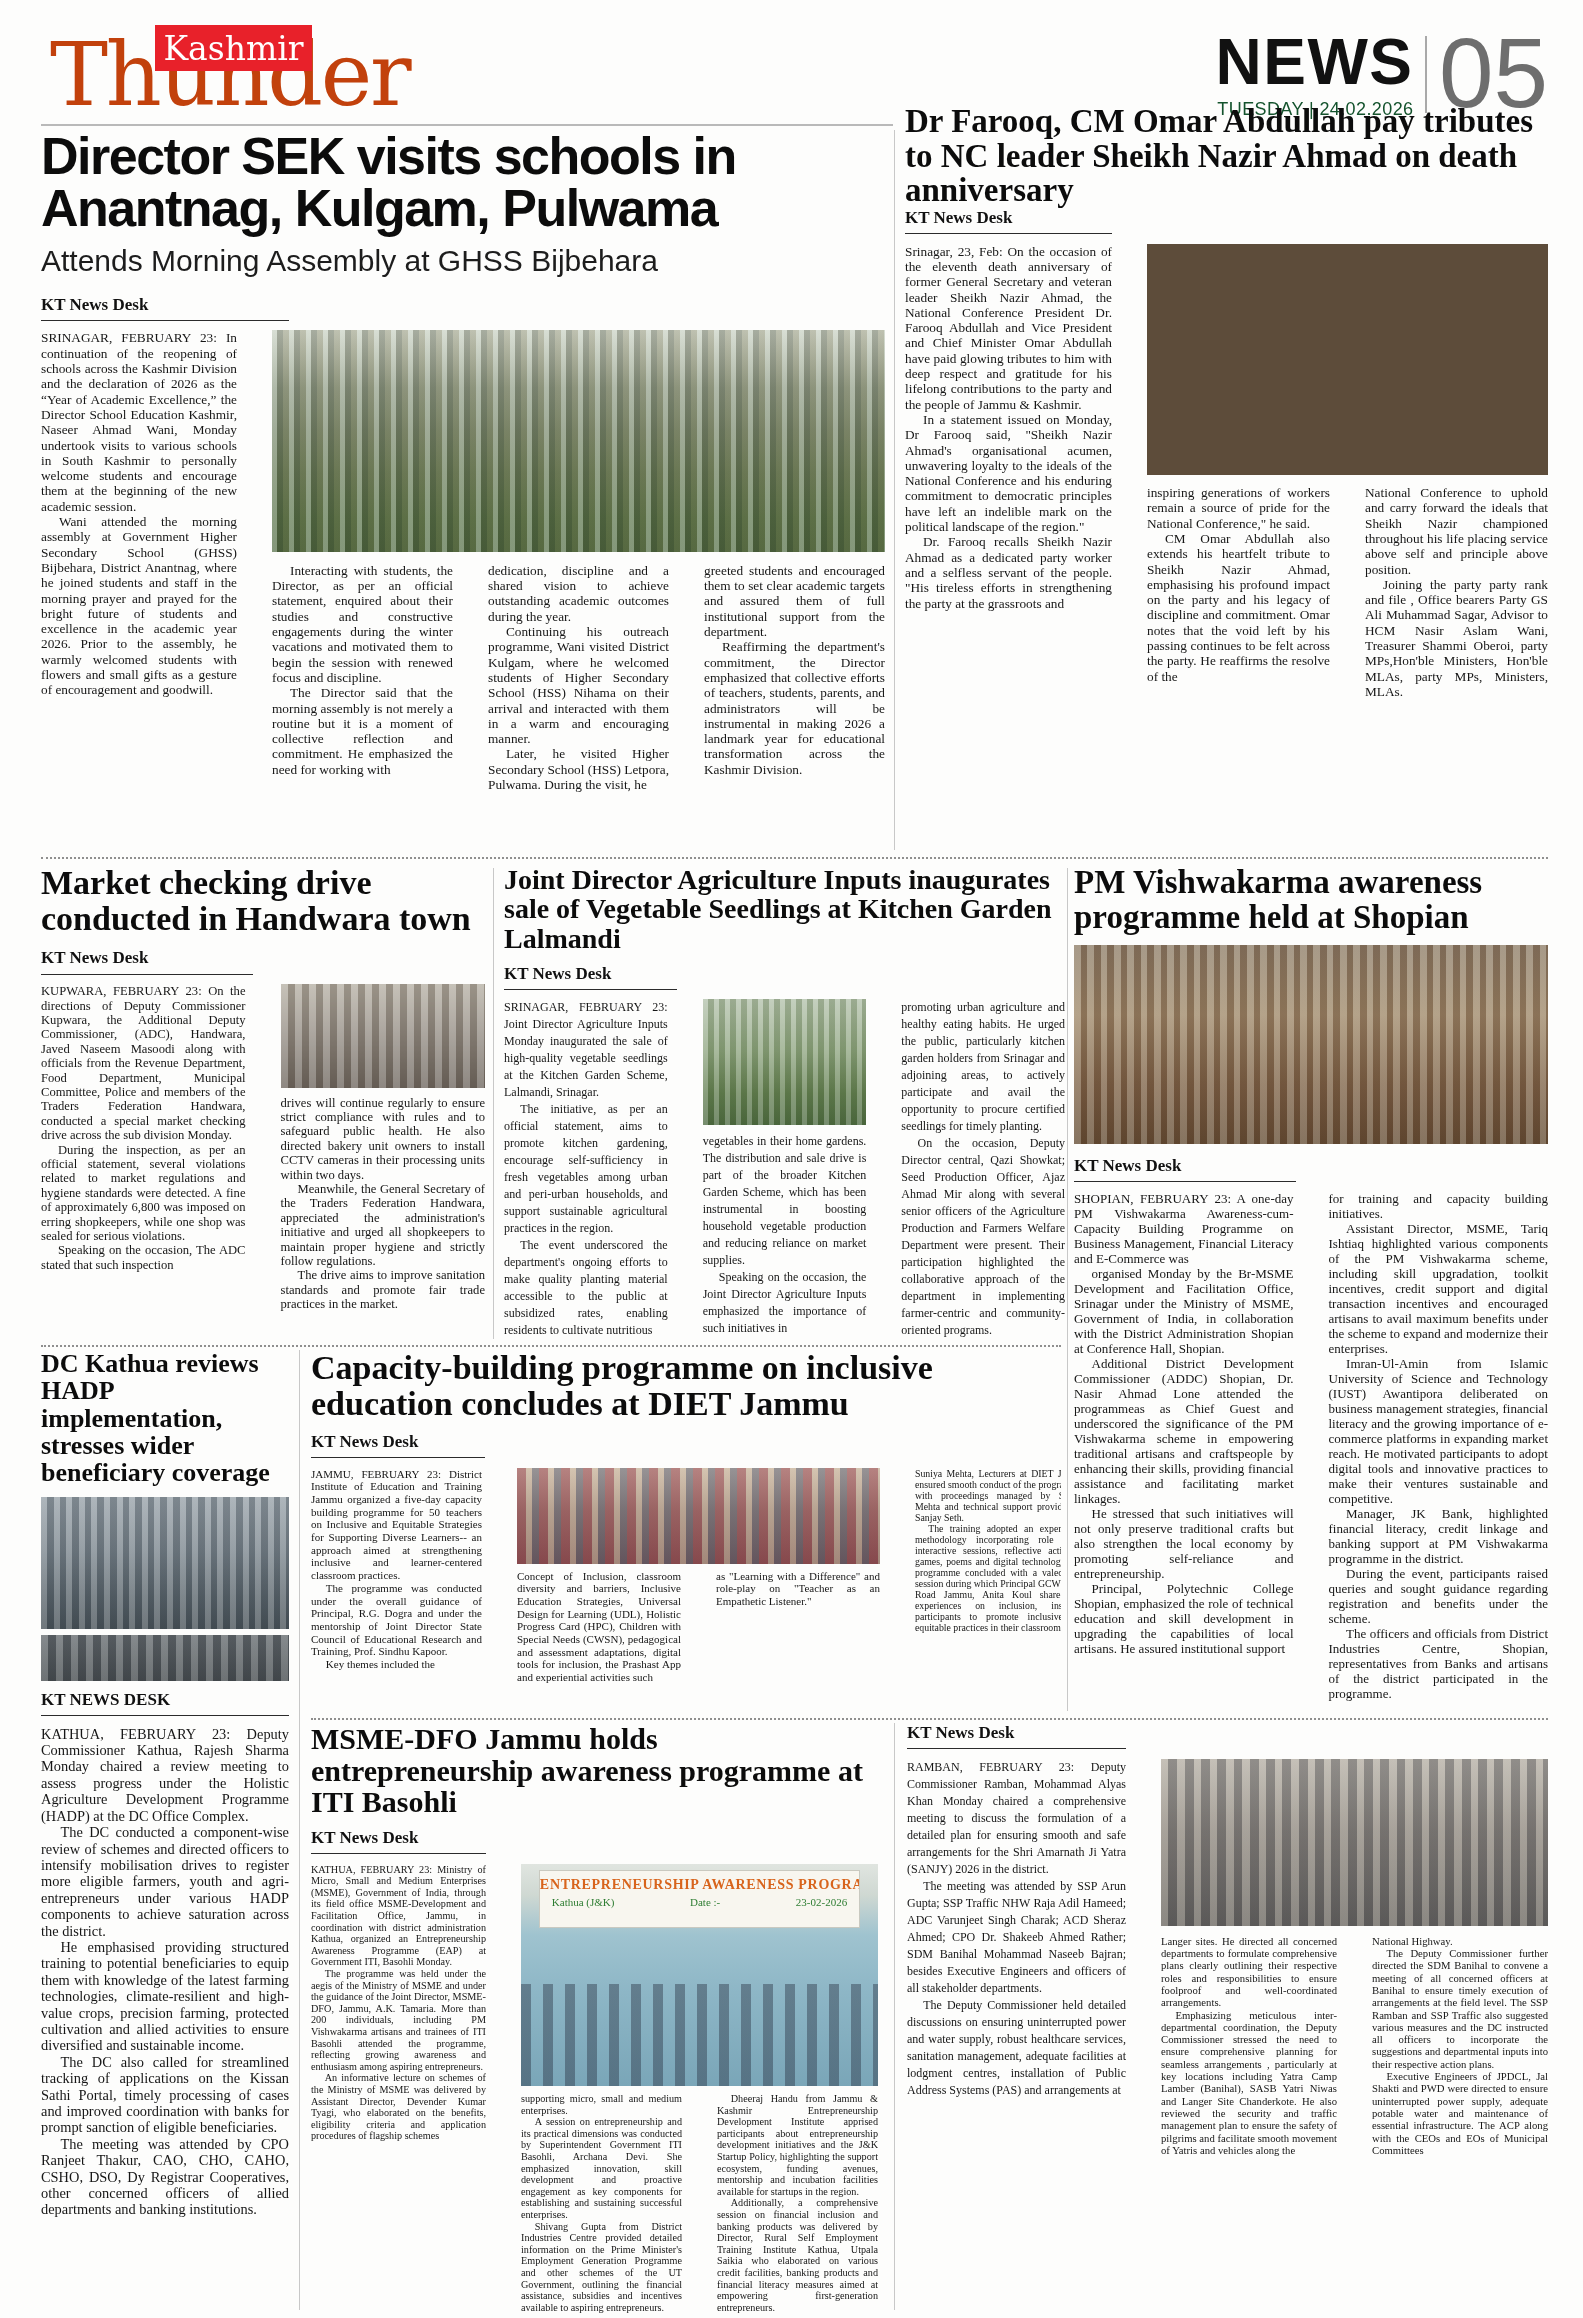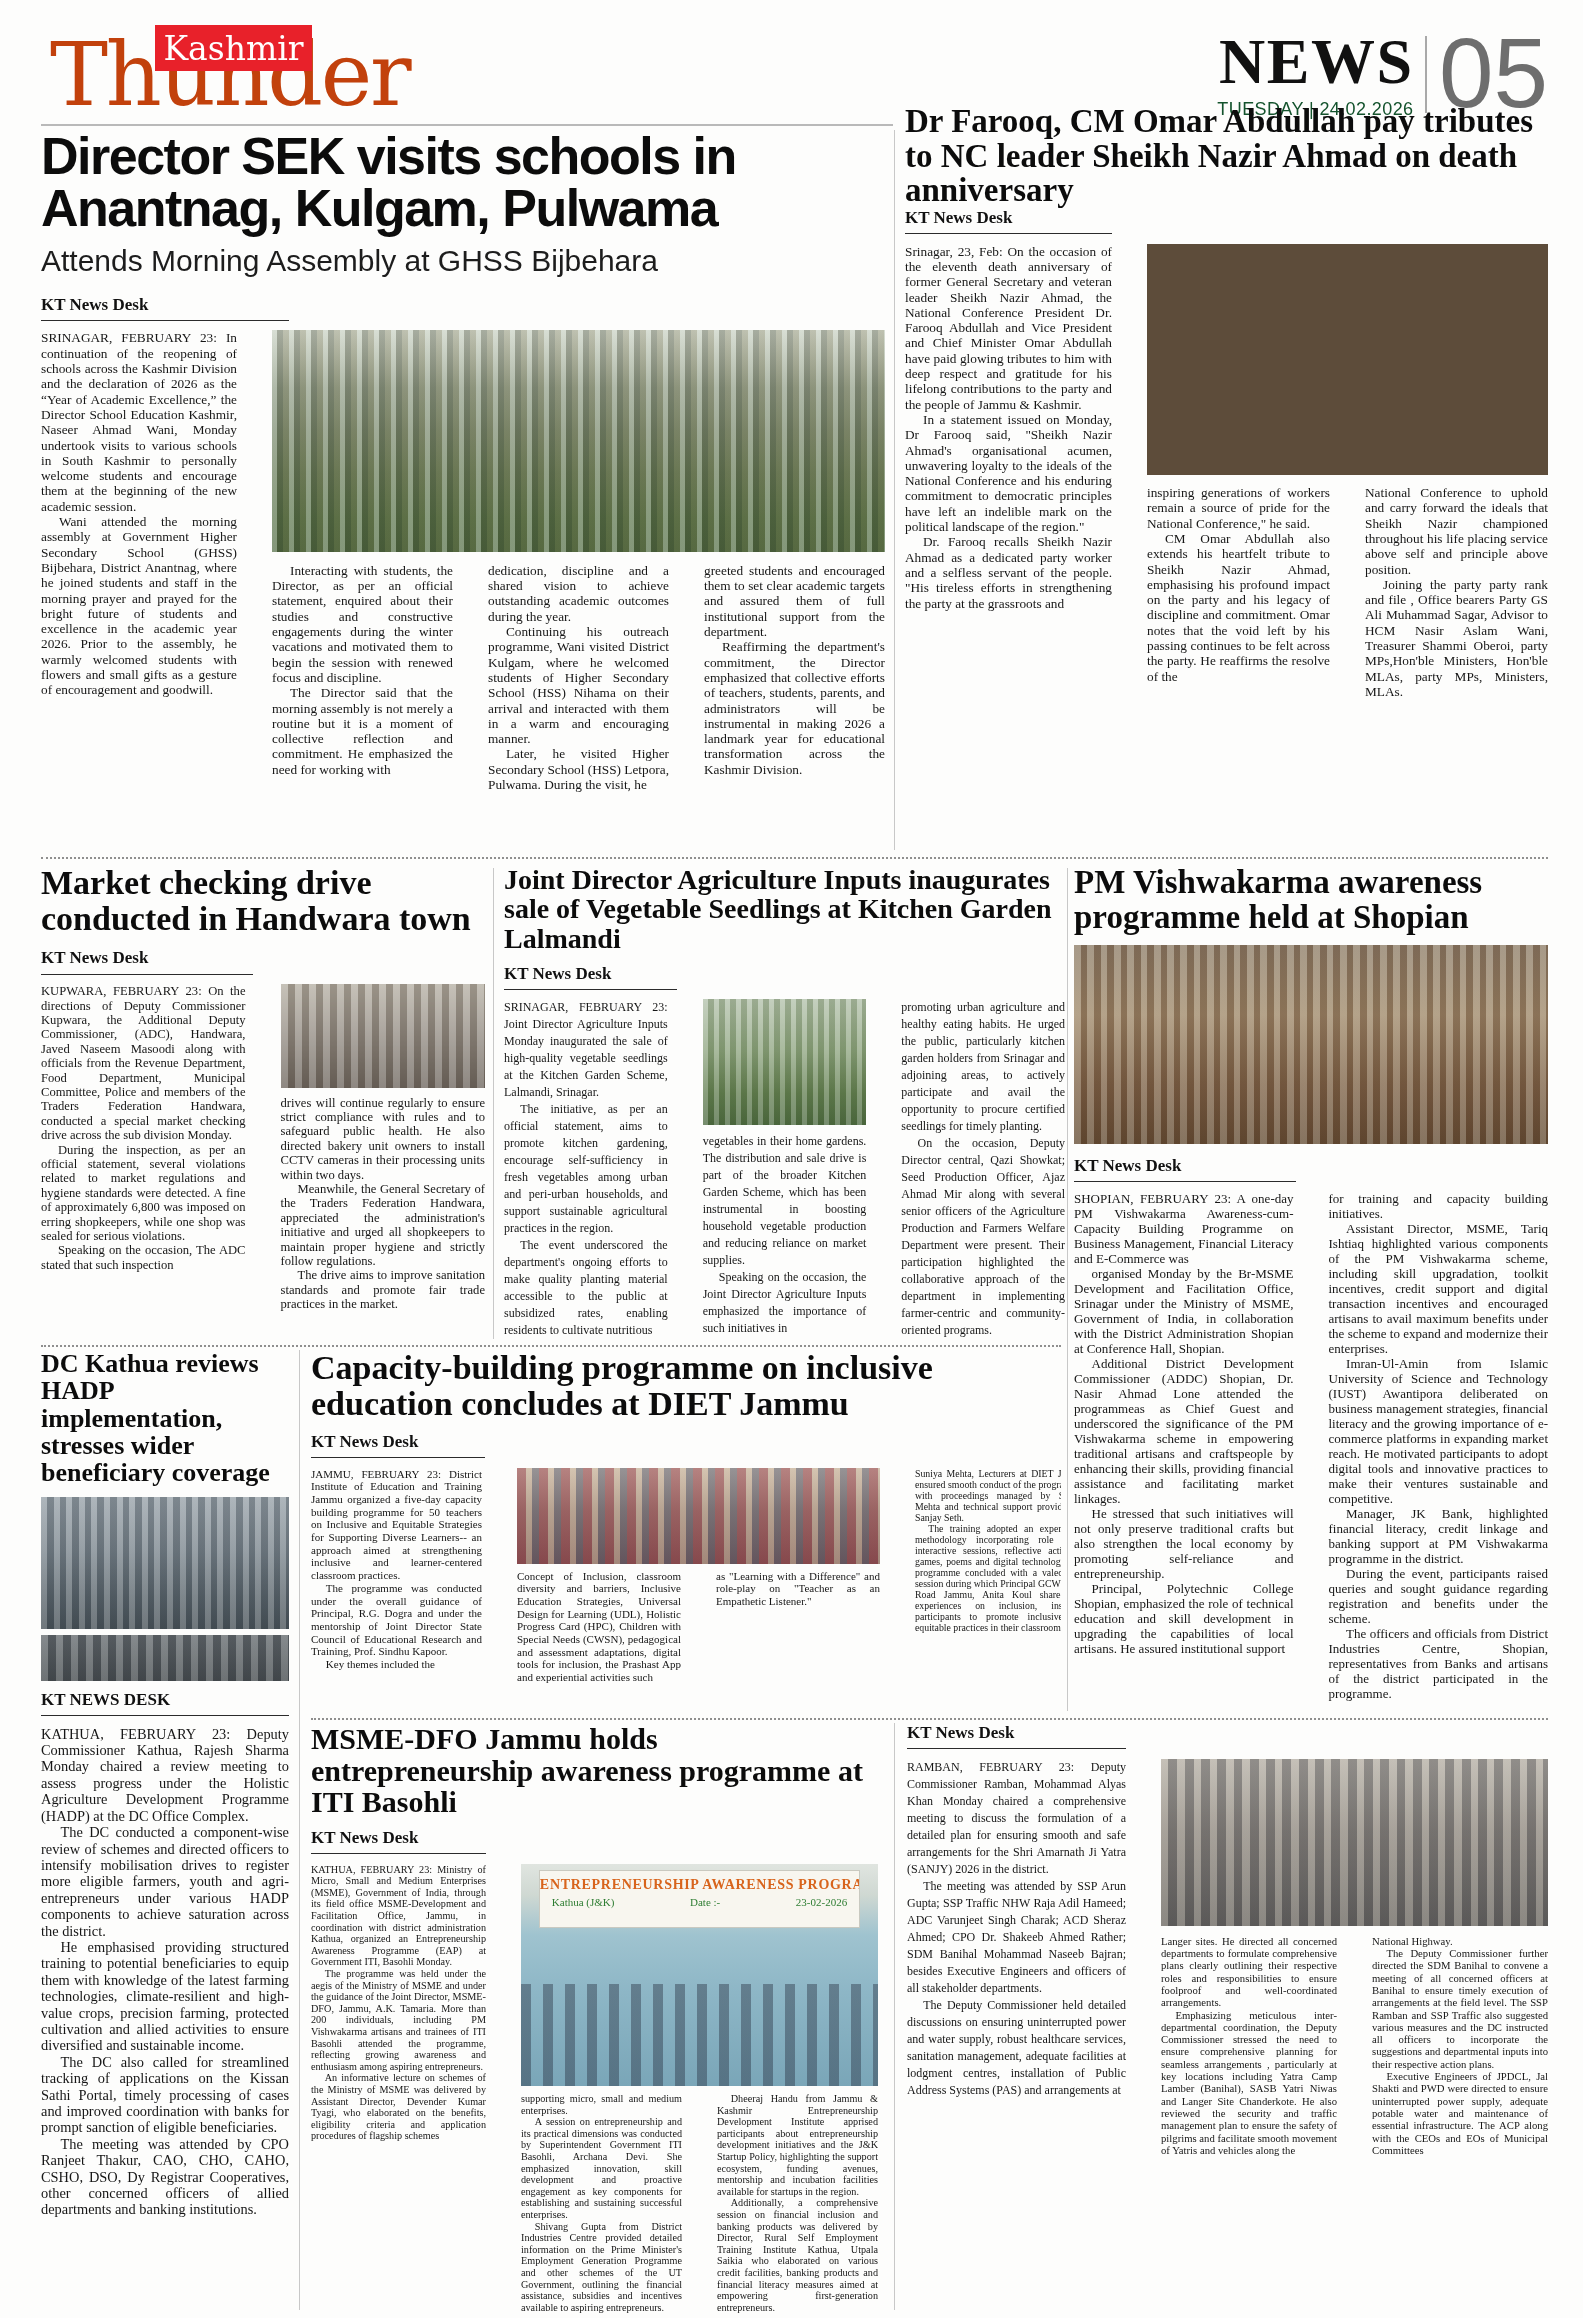--- a/index.html
+++ b/index.html
@@ -5,21 +5,21 @@
   html,body{margin:0;padding:0;background:#dedede;}
   .page{position:relative;width:1584px;height:2319px;background:#fdfdfc;font-family:"Liberation Serif",serif;color:#161616;overflow:hidden;margin:0 auto;}
   h1,h2,p{margin:0;}
   
   .masthead{position:absolute;left:44px;top:22px;width:593px;height:104px;}
   .brand{position:absolute;left:6px;top:10.4px;font-family:"DejaVu Serif",serif;font-size:87px;line-height:1;letter-spacing:-2.2px;color:#c2410c;font-weight:500;}
   .badge{position:absolute;left:111px;top:3px;width:157px;height:46px;background:#e8212a;z-index:3;display:flex;align-items:center;justify-content:center;}
   .badge span{color:#fff;font-family:"DejaVu Serif",serif;font-size:33px;line-height:1;}
   .header-right{position:absolute;top:33px;right:36px;display:flex;align-items:flex-start;}
   .news-block{text-align:right;margin-right:12px;}
-  .news{font-family:Liberation Serif, serif;font-weight:700;font-size:64px;line-height:.92;letter-spacing:1.5px;color:#111;}
+  .news{font-family:Liberation Sans, sans-serif;font-weight:700;font-size:64px;line-height:.92;letter-spacing:1.5px;color:#111;}
   .dateline{font-family:"Liberation Sans",sans-serif;font-size:18px;letter-spacing:0.4px;margin-top:7px;color:#14532d;}
   .vsep{width:1.5px;background:#a9a9a9;height:77px;margin:3px 12px 0 0;}
   .pagenum{font-family:"Liberation Sans",sans-serif;font-size:98px;line-height:.82;color:#6e6e6e;}
   .hrule{position:absolute;left:41px;top:124px;width:852px;height:2.2px;background:#b9b9b9;}
   
   .article{position:absolute;overflow:hidden;}
   .h-sans{font-family:"Liberation Sans",sans-serif;font-weight:700;color:#0c0c0c;letter-spacing:-1.5px;line-height:1.0;}
   .h-serif{font-family:"Liberation Serif",serif;font-weight:700;color:#0c0c0c;line-height:1.05;}
   .subhead{font-family:"Liberation Sans",sans-serif;font-weight:400;font-size:30px;color:#1d1d1d;letter-spacing:0;}
   .byline{font-weight:700;font-size:17px;color:#111;border-bottom:1.5px solid #2b2b2b;padding-bottom:5.2px;margin-bottom:9.6px;}

